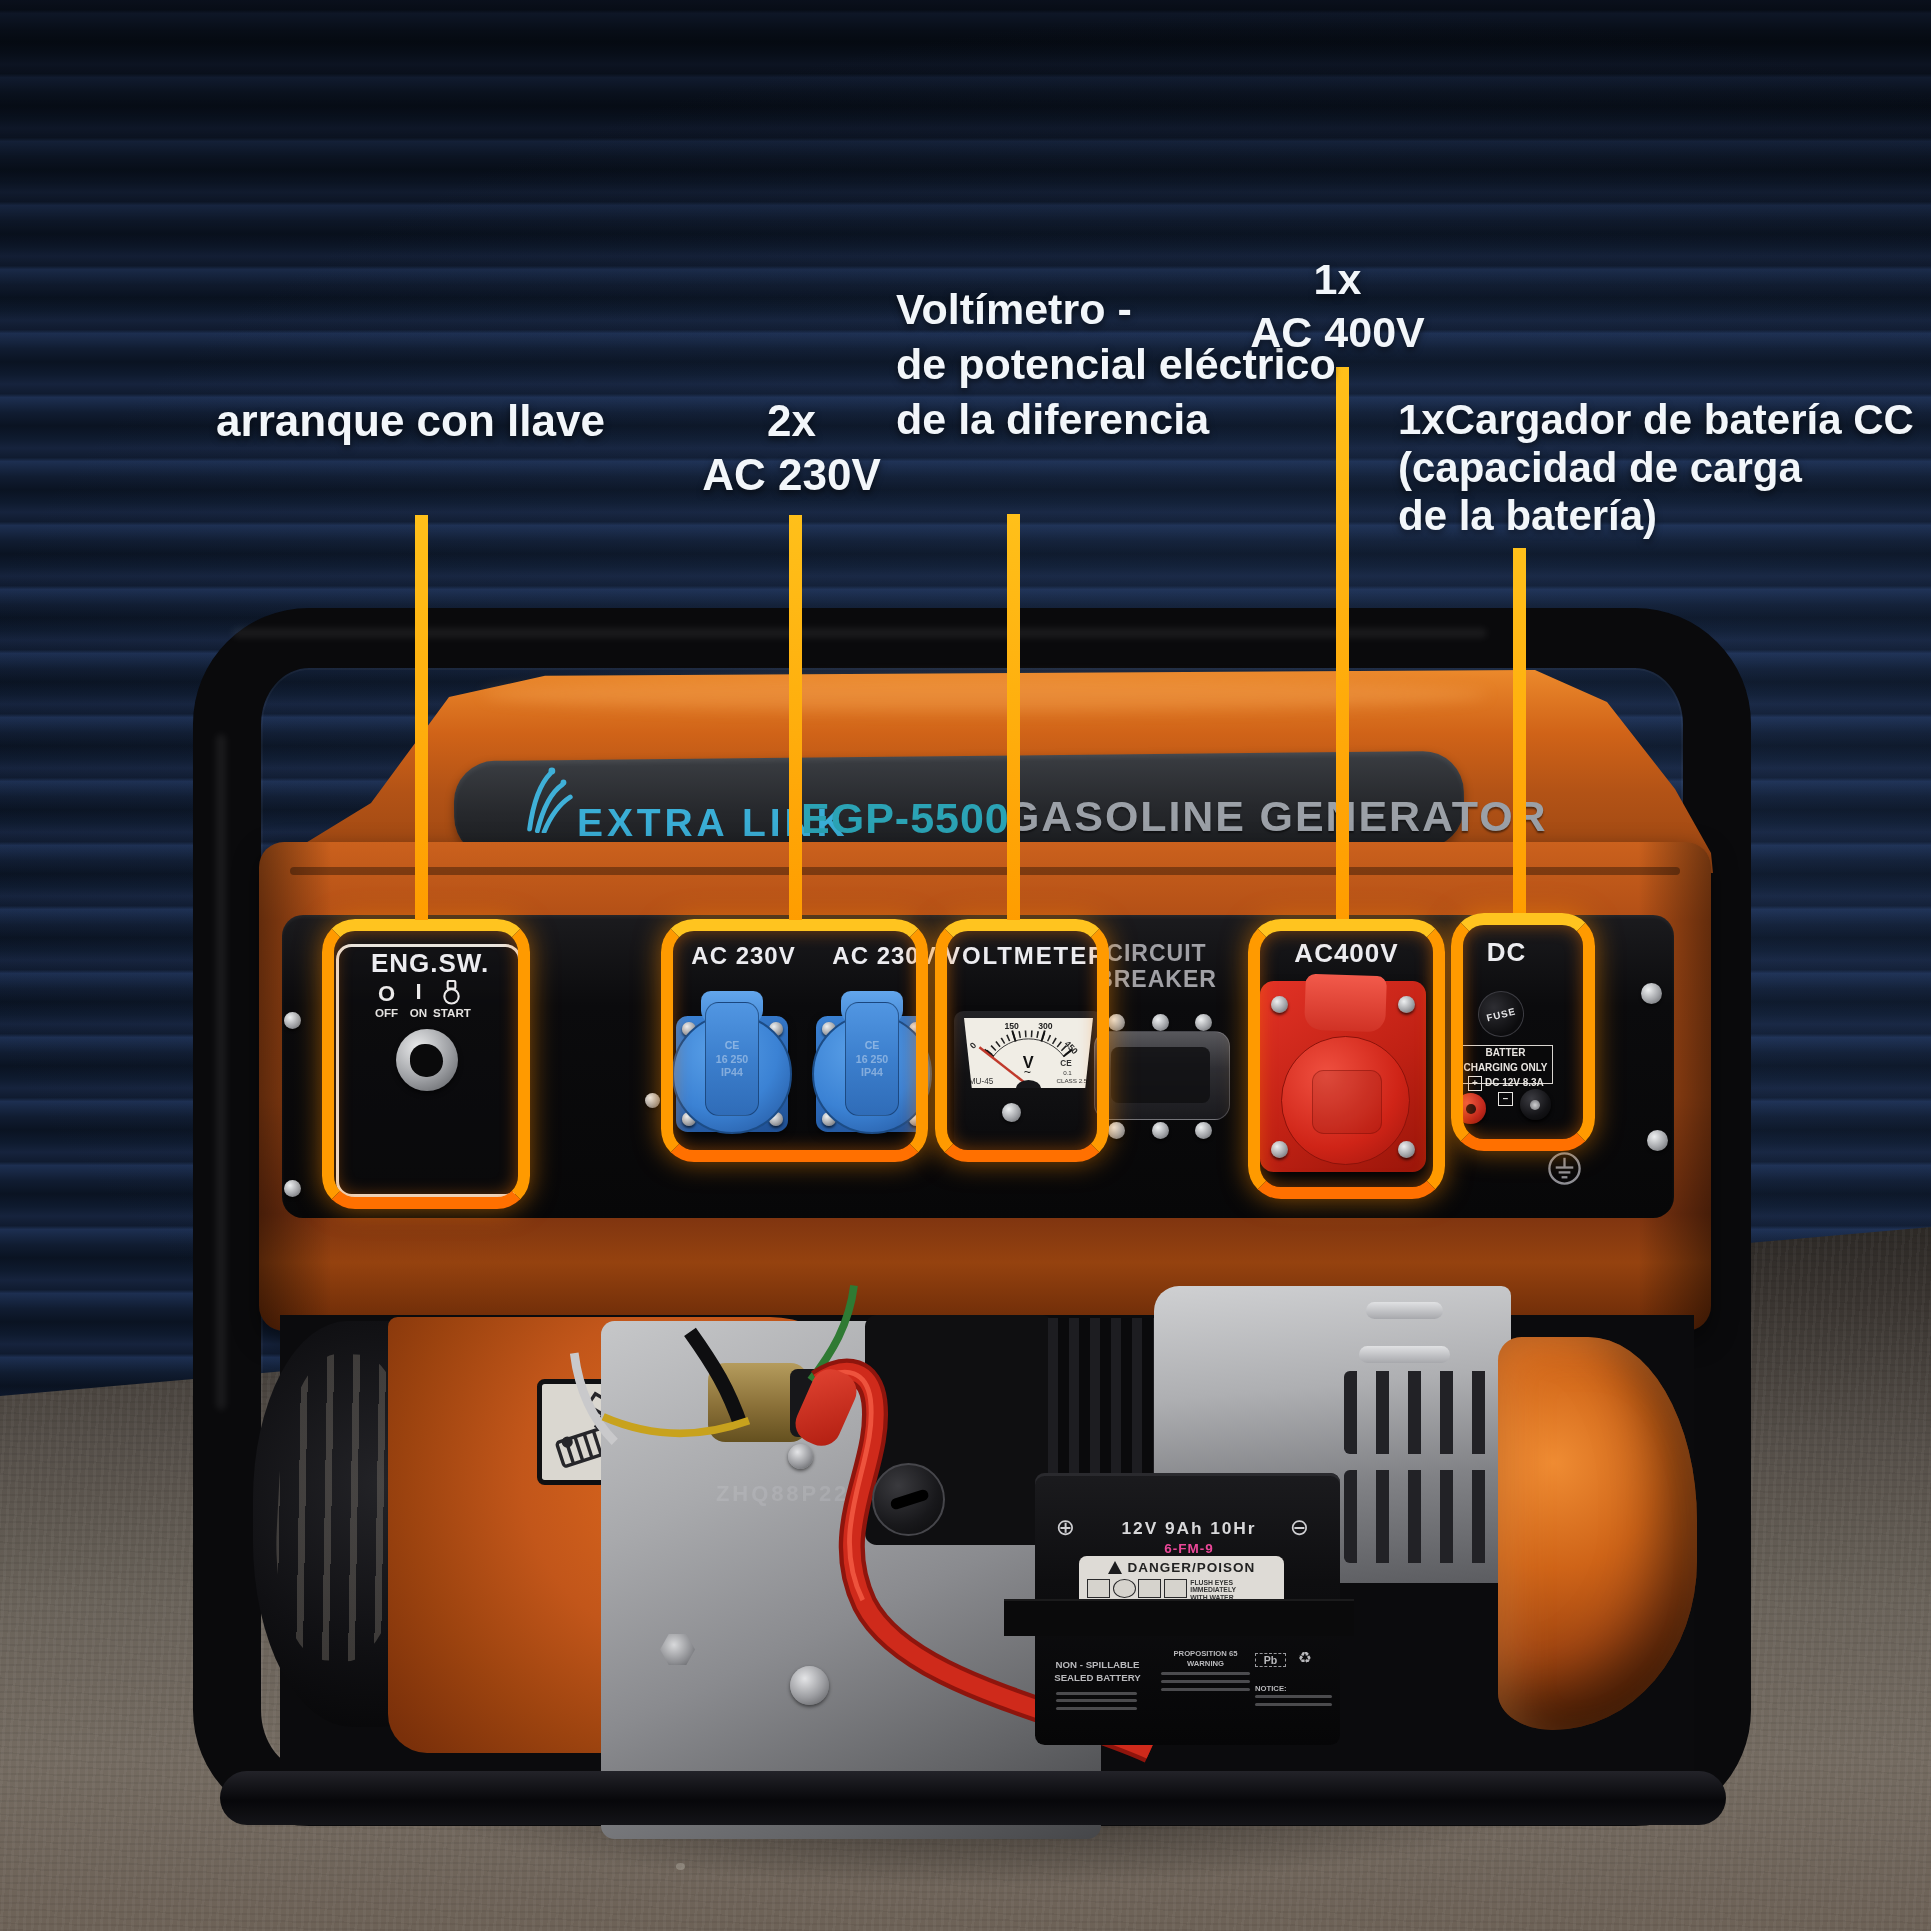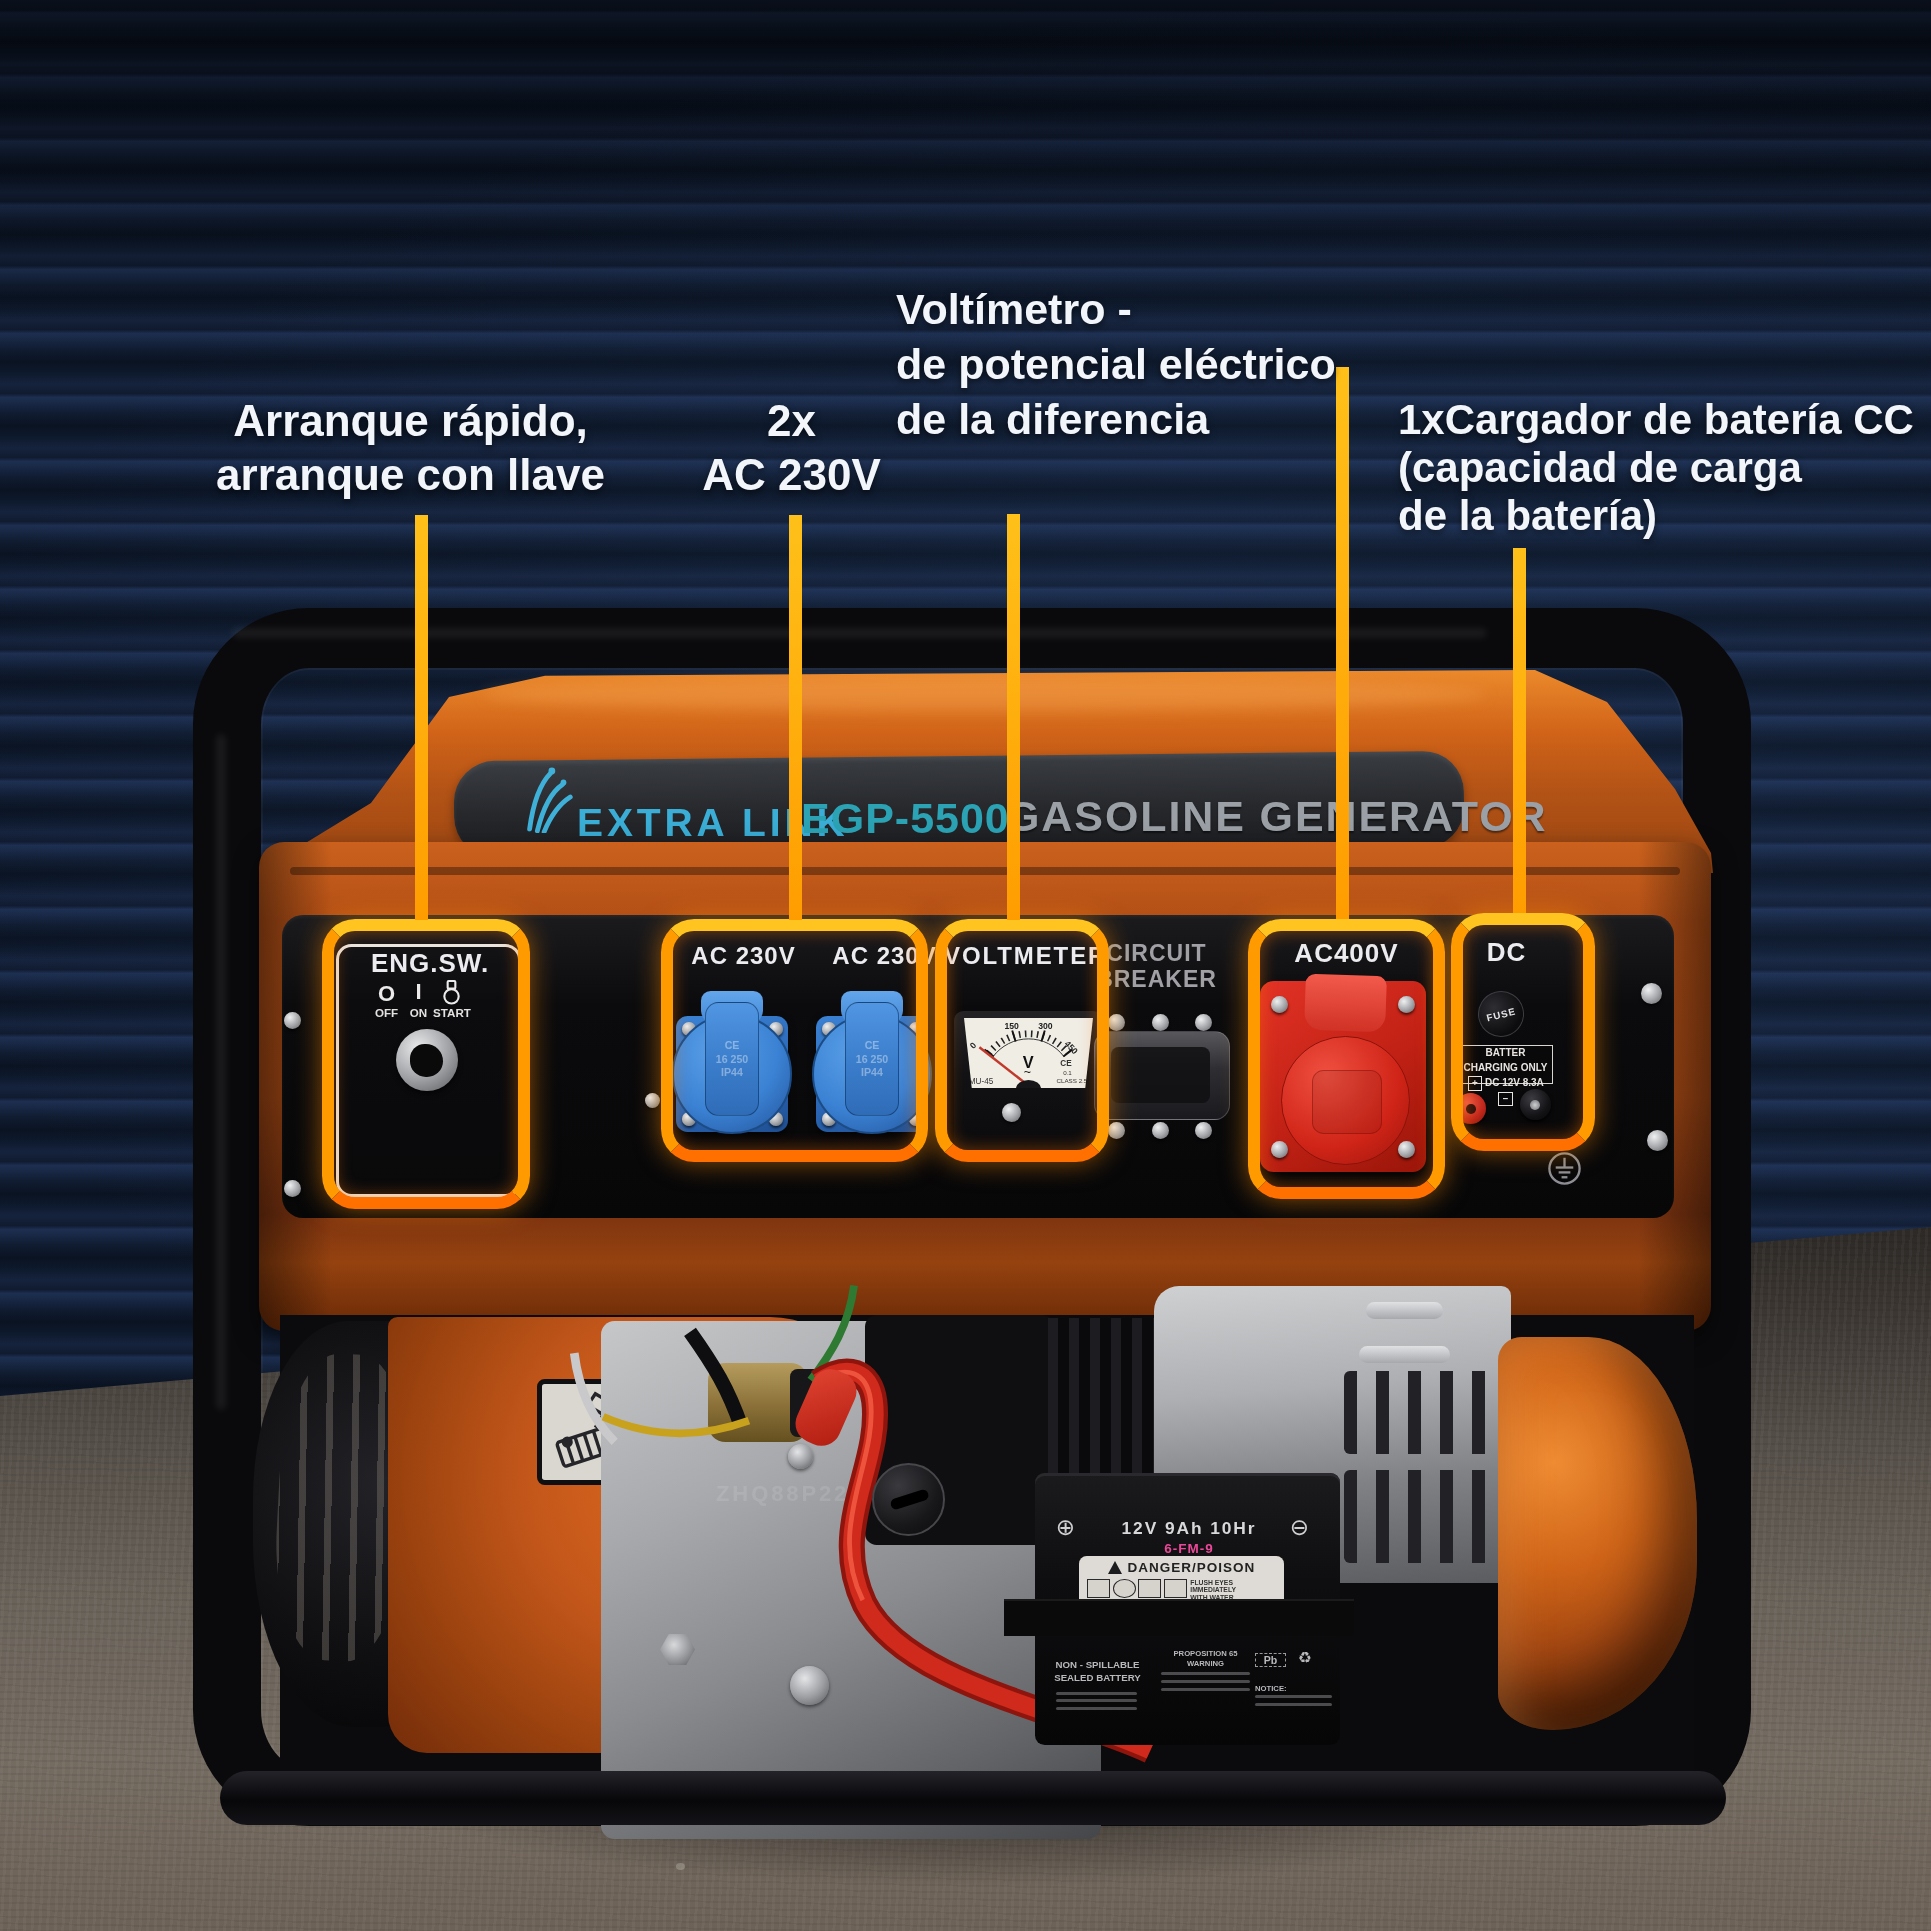--- a/index.html
+++ b/index.html
@@ -410,32 +410,35 @@
   <div class="abs hl" style="left:1248px;top:919px;width:197px;height:280px;"></div>
   <div class="abs hl" style="left:1451px;top:913px;width:144px;height:238px;"></div>
 
   <div class="abs lead" style="left:415px;top:515px;height:405px;"></div>
   <div class="abs lead" style="left:789px;top:515px;height:405px;"></div>
   <div class="abs lead" style="left:1007px;top:514px;height:406px;"></div>
   <div class="abs lead" style="left:1336px;top:367px;height:552px;"></div>
   <div class="abs lead" style="left:1513px;top:548px;height:365px;"></div>
 
   <div class="abs note" style="left:198px;top:394px;width:425px;text-align:center;font-size:44px;line-height:54px;">
-    <div>Arranque rápido,</div>
     <div>arranque con llave</div>
   </div>
   <div class="abs note" style="left:671px;top:394px;width:241px;text-align:center;font-size:44px;line-height:54px;">
     <div>2x</div>
     <div>AC 230V</div>
   </div>
   <div class="abs note" style="left:896px;top:282px;width:502px;text-align:left;font-size:43px;line-height:55px;">
     <div>Voltímetro -</div>
     <div>de potencial eléctrico</div>
     <div>de la diferencia</div>
   </div>
+  <div class="abs note" style="left:1236px;top:253px;width:203px;text-align:center;font-size:43px;line-height:53px;">
+    <div>1x</div>
+    <div>AC 400V</div>
+  </div>
   <div class="abs note" style="left:1398px;top:396px;width:541px;text-align:left;font-size:42px;line-height:48px;">
     <div>1xCargador de batería CC</div>
     <div>(capacidad de carga</div>
     <div>de la batería)</div>
   </div>
 
 </div>
 
 
 </body></html>

